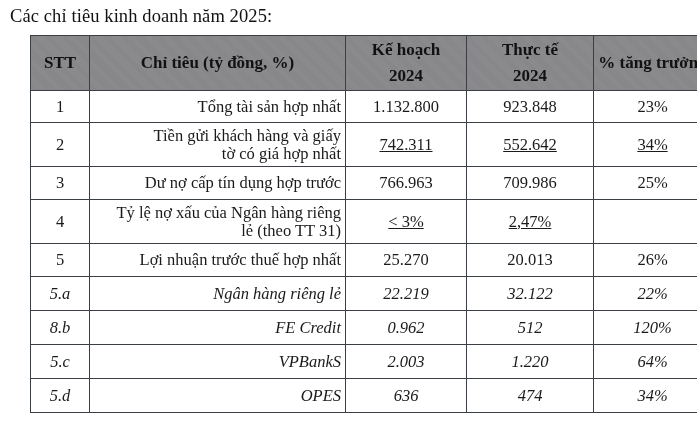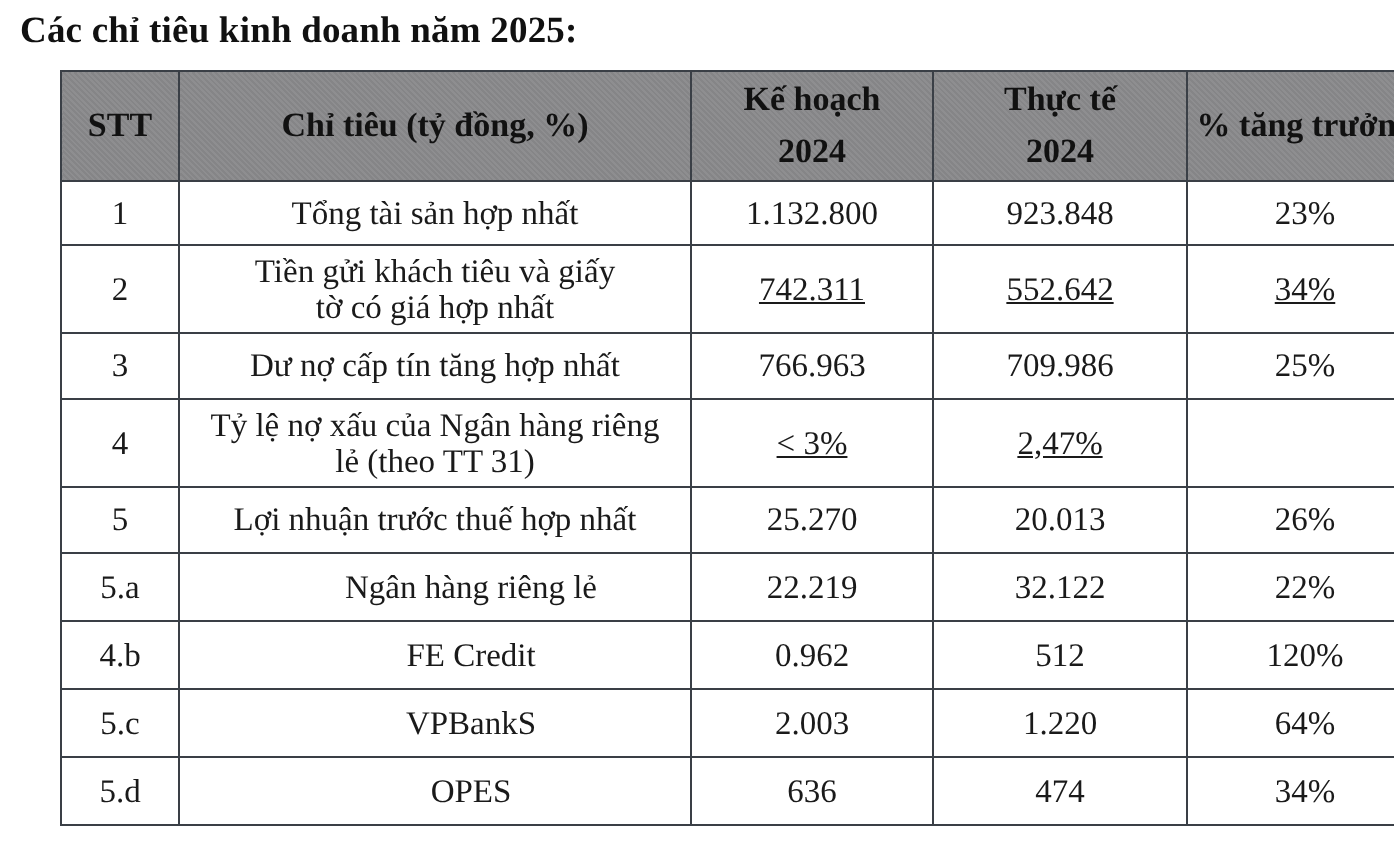--- a/index.html
+++ b/index.html
@@ -13,21 +13,21 @@
       position: relative;
       overflow: hidden;
       font-family: "Liberation Serif", "DejaVu Serif", serif;
       color: #1a1a1a;
     }
     .doc-title {
       position: absolute;
       left: 10px;
       top: 6px;
       font-size: 18.5px;
-      font-weight: bold;
+      font-weight: normal;
       letter-spacing: 0.1px;
       color: #111;
     }
     table.kpi {
       position: absolute;
       left: 10px;
       top: 35px;
       border-collapse: collapse;
       table-layout: fixed;
       width: 681px;
@@ -46,22 +46,22 @@
       font-weight: bold;
       font-size: 17px;
       text-align: center;
       line-height: 26px;
       height: 54px;
     }
     table.kpi td {
       line-height: 18px;
     }
     td.c { text-align: center; }
-    td.l { text-align: center; padding-left: 9px; }
-    tr.sub td { }
+    td.l { text-align: right; padding-left: 9px; }
+    tr.sub td { font-style: italic; }
     tr.sub td.name { padding-left: 40px; }
     .h1 { height: 32px; }
     .h2 { height: 44px; }
     .h3 { height: 33px; }
     .h4 { height: 44px; }
     .h5 { height: 33px; }
     .hs { height: 34px; }
     td.top { vertical-align: top; padding-top: 4px; text-decoration: underline; }
   </style>
 </head>
@@ -96,30 +96,30 @@
     <tr class="h1">
       <td class="c">1</td>
       <td class="l">Tổng tài sản hợp nhất</td>
       <td class="c">1.132.800</td>
       <td class="c">923.848</td>
       <td class="c">23%</td>
     </tr>
     <tr class="h2">
       <td class="c">2</td>
       <td class="l">
-        <div>Tiền gửi khách tiêu và giấy</div>
+        <div>Tiền gửi khách hàng và giấy</div>
         <div>tờ có giá hợp nhất</div>
       </td>
       <td class="c top">742.311</td>
       <td class="c top">552.642</td>
       <td class="c top">34%</td>
     </tr>
     <tr class="h3">
       <td class="c">3</td>
-      <td class="l">Dư nợ cấp tín tăng hợp nhất</td>
+      <td class="l">Dư nợ cấp tín dụng hợp trước</td>
       <td class="c">766.963</td>
       <td class="c">709.986</td>
       <td class="c">25%</td>
     </tr>
     <tr class="h4">
       <td class="c">4</td>
       <td class="l">
         <div>Tỷ lệ nợ xấu của Ngân hàng riêng</div>
         <div>lẻ (theo TT 31)</div>
       </td>
@@ -135,21 +135,21 @@
       <td class="c">26%</td>
     </tr>
     <tr class="hs sub">
       <td class="c">5.a</td>
       <td class="l name">Ngân hàng riêng lẻ</td>
       <td class="c">22.219</td>
       <td class="c">32.122</td>
       <td class="c">22%</td>
     </tr>
     <tr class="hs sub">
-      <td class="c">4.b</td>
+      <td class="c">8.b</td>
       <td class="l name">FE Credit</td>
       <td class="c">0.962</td>
       <td class="c">512</td>
       <td class="c">120%</td>
     </tr>
     <tr class="hs sub">
       <td class="c">5.c</td>
       <td class="l name">VPBankS</td>
       <td class="c">2.003</td>
       <td class="c">1.220</td>

